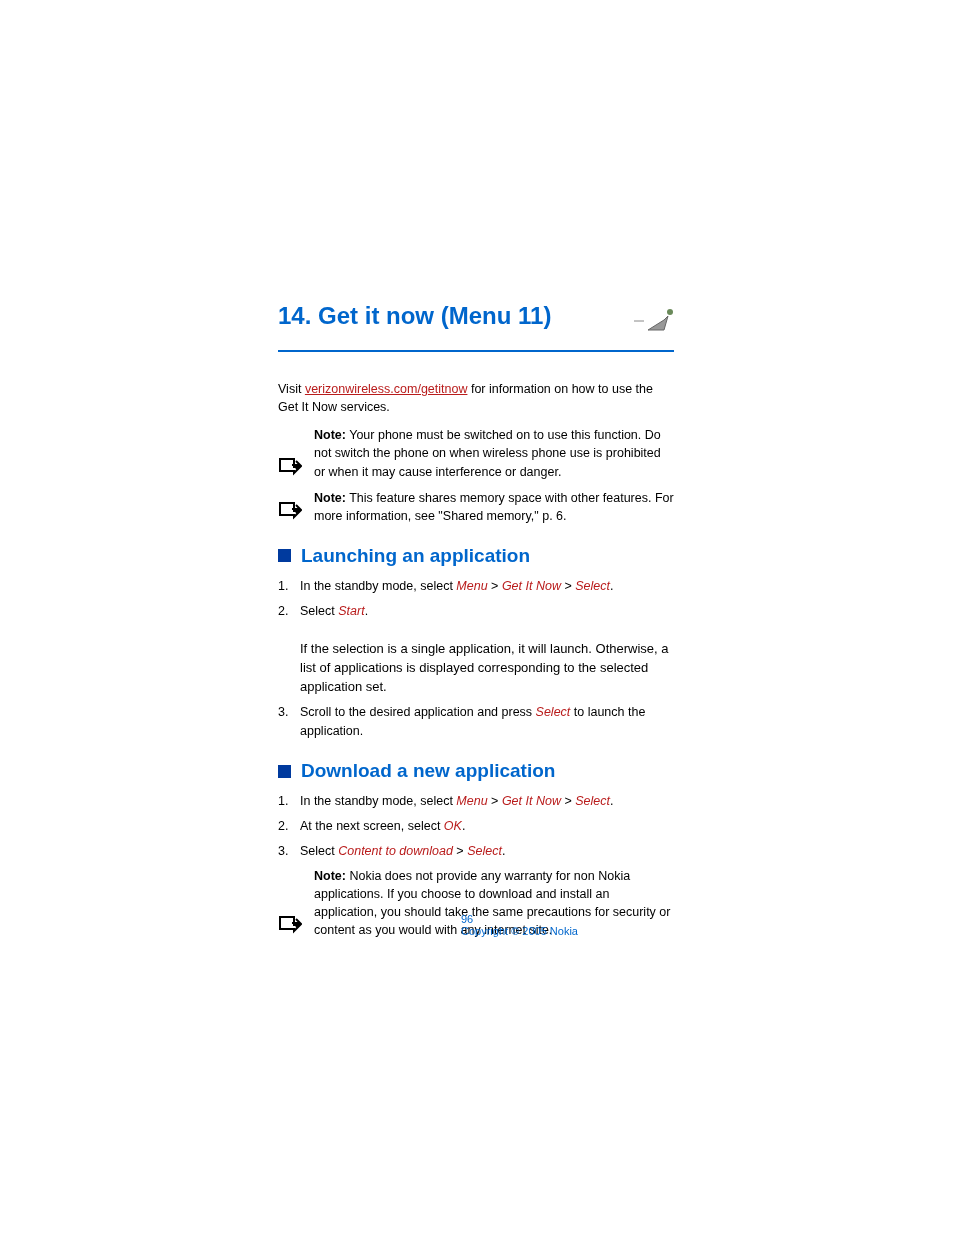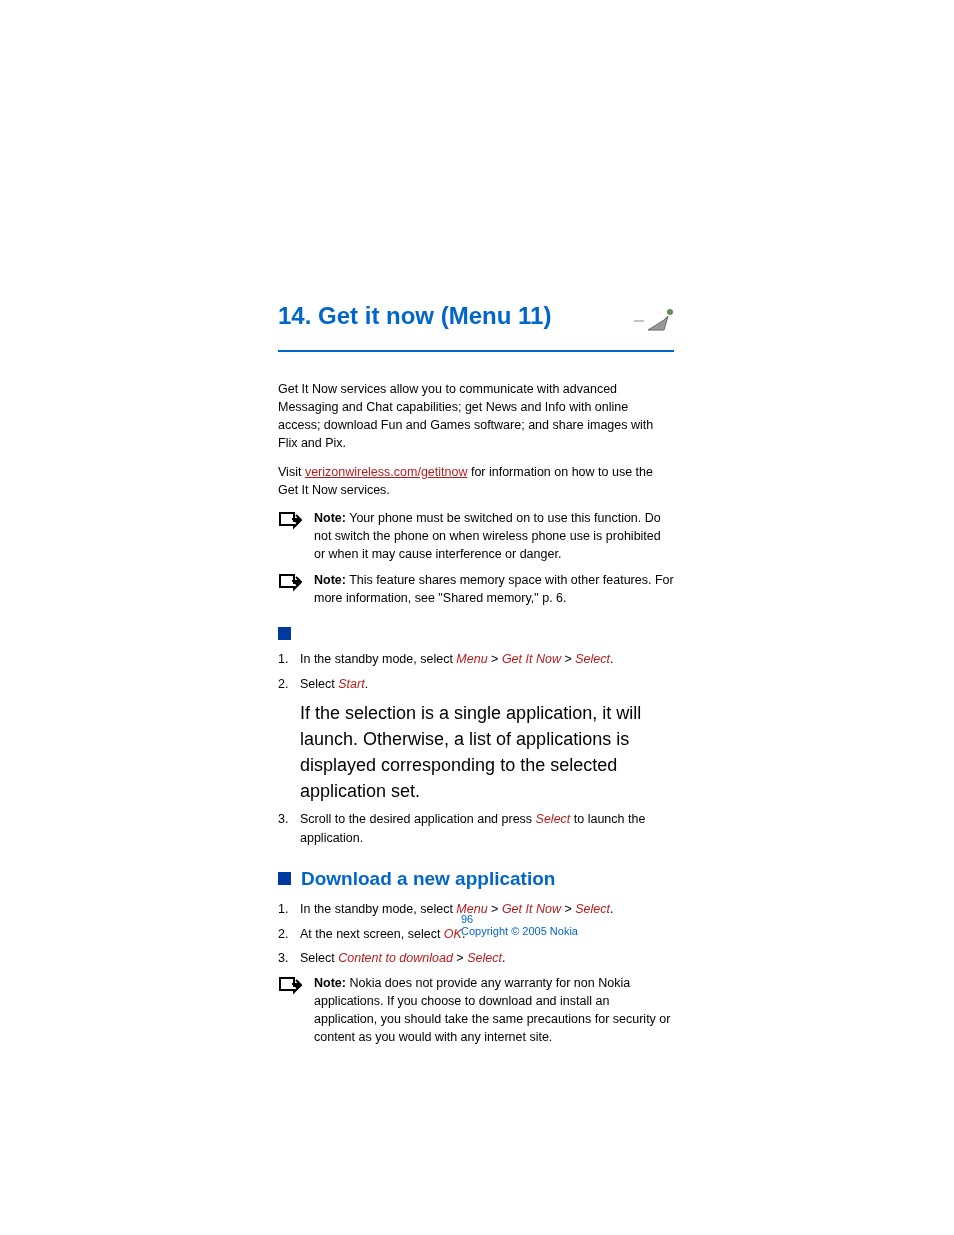--- a/index.html
+++ b/index.html
@@ -37,21 +37,21 @@
     line-height: 1.45;
     color: #000;
     margin-bottom: 10px;
   }
   .link {
     color: #b91c1c;
     text-decoration: underline;
   }
   .note-block {
     display: flex;
-    align-items: flex-start;
+    align-items: flex-end;
     gap: 12px;
     margin: 6px 0 8px 0;
   }
   .note-icon {
     flex: 0 0 24px;
     margin-top: 2px;
   }
   .note-text {
     font-size: 12.5px;
     line-height: 1.45;
@@ -87,22 +87,22 @@
     position: relative;
     margin-bottom: 6px;
   }
   .step-list > li::before {
     content: counter(step) ".";
     position: absolute;
     left: 0;
     top: 0;
   }
   .step-sub {
-    margin-top: 6px;
-    font-size: 18px;
+    margin-top: 20px;
+    font-size: 13px;
     line-height: 1.45;
   }
   .ui { color: #b91c1c; font-style: italic; }
   .sep { color: #000; }
   .footer {
     position: absolute;
     bottom: 298px;
     left: 0;
     right: 0;
     display: flex;
@@ -127,21 +127,20 @@
     <div class="chapter-title">14. Get it now (Menu 11)</div>
     <div class="chapter-icon">
       <svg viewBox="0 0 40 30" width="40" height="30">
         <line x1="0" y1="15" x2="10" y2="15" stroke="#888" stroke-width="1"></line>
         <path d="M 14 24 L 30 24 L 34 10 L 30 14 Z" fill="#999" stroke="#666" stroke-width="1"></path>
         <circle cx="36" cy="6" r="3" fill="#6a8a5a"></circle>
       </svg>
     </div>
   </div>
 
-  <p class="intro">Get It Now services allow you to communicate with advanced Messaging and Chat capabilities; get News and Info with online access; download Fun and Games software; and share images with Flix and Pix.</p>
   <p class="intro">
     <span>Visit </span><a class="link">verizonwireless.com/getitnow</a><span> for information on how to use the Get It Now services.</span>
   </p>
 
   <div class="note-block">
     <div class="note-icon">
       <svg viewBox="0 0 24 20" width="24" height="20">
         <path d="M 2 2 L 16 2 L 16 10 L 22 10 L 16 16 L 16 14 L 2 14 Z" fill="#fff" stroke="#000" stroke-width="2"></path>
         <path d="M 14 8 L 22 8 L 18 4 M 22 8 L 18 12" fill="none" stroke="#000" stroke-width="2"></path>
       </svg>
@@ -155,20 +154,21 @@
       <svg viewBox="0 0 24 20" width="24" height="20">
         <path d="M 2 2 L 16 2 L 16 10 L 22 10 L 16 16 L 16 14 L 2 14 Z" fill="#fff" stroke="#000" stroke-width="2"></path>
         <path d="M 14 8 L 22 8 L 18 4 M 22 8 L 18 12" fill="none" stroke="#000" stroke-width="2"></path>
       </svg>
     </div>
     <p class="note-text"><span class="note-label">Note:</span><span> This feature shares memory space with other features. For more information, see "Shared memory," p. 6.</span></p>
   </div>
 
   <div class="section-heading">
     <div class="section-bullet"></div>
+    <div class="section-title">Launching an application</div>
   </div>
 
   <ol class="step-list">
     <li>
       <span>In the standby mode, select </span><span class="ui">Menu</span><span class="sep"> &gt; </span><span class="ui">Get It Now</span><span class="sep"> &gt; </span><span class="ui">Select</span><span>.</span>
     </li>
     <li>
       <span>Select </span><span class="ui">Start</span><span>.</span>
       <div class="step-sub">If the selection is a single application, it will launch. Otherwise, a list of applications is displayed corresponding to the selected application set.</div>
     </li>

